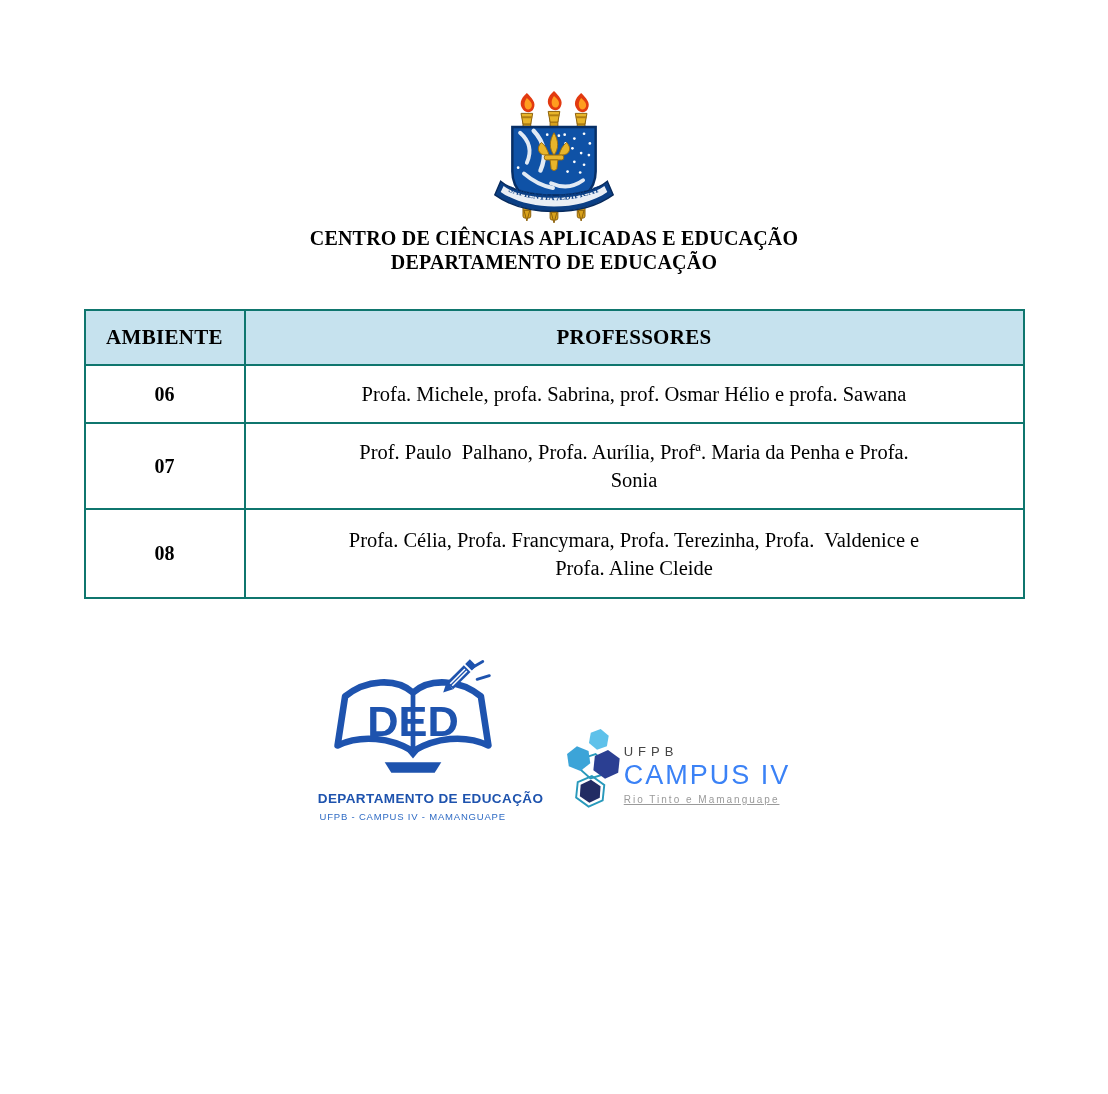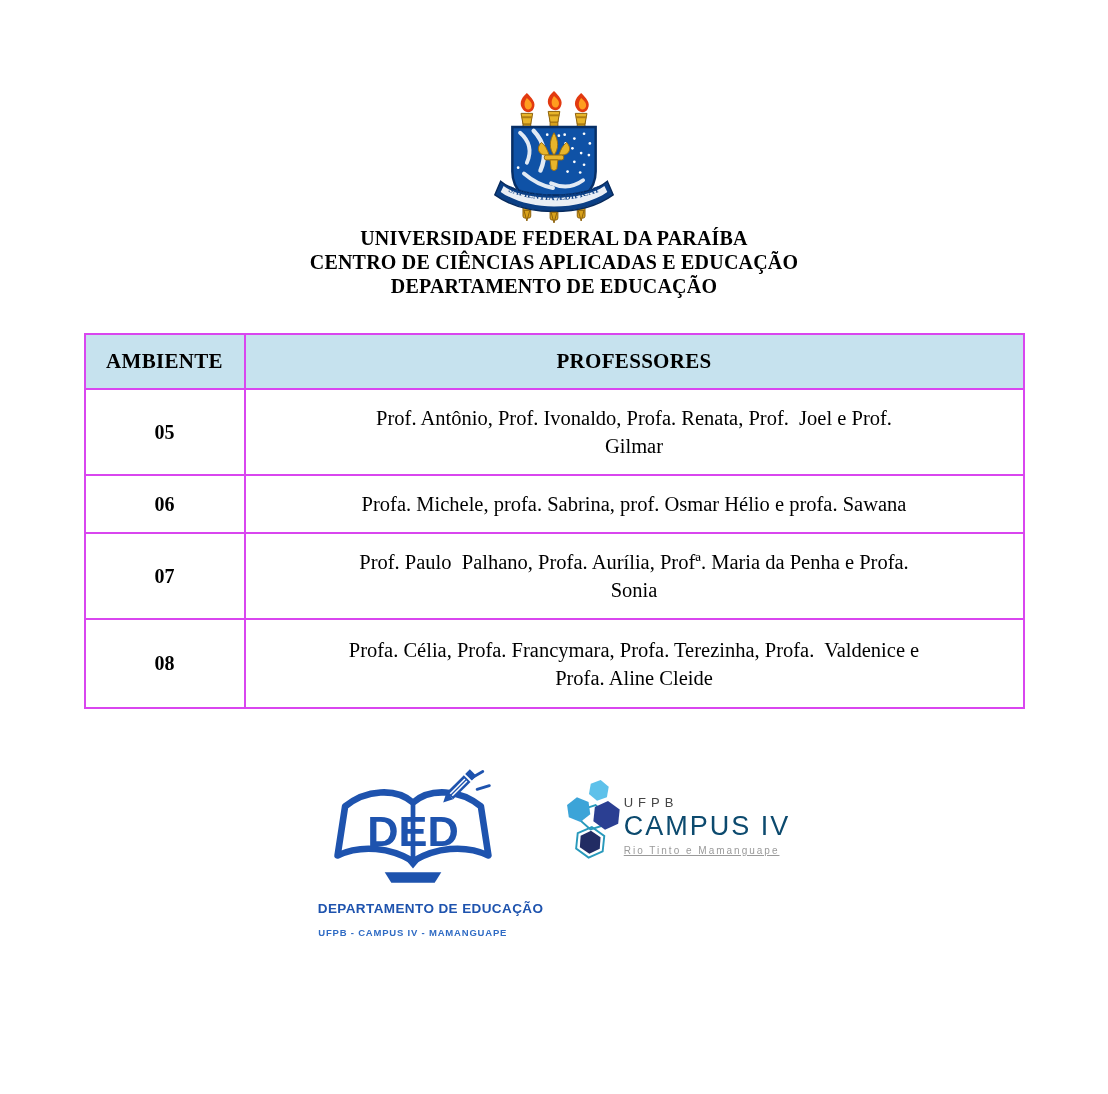--- a/index.html
+++ b/index.html
@@ -22,58 +22,58 @@
   .doc-title .title-line {
     font-weight:bold; font-size:30px; line-height:44px; letter-spacing:.6px;
   }
 
   
   table.room-table {
     margin:35px auto 0 auto; width:941px;
     border-collapse:collapse; table-layout:fixed;
   }
   .room-table th, .room-table td {
-    border:2px solid #d946ef; vertical-align:middle; padding:14px 6px;
+    border:2px solid #0f766e; vertical-align:middle; padding:14px 6px;
   }
   .room-table col.c-amb { width:160px; }
   .room-table thead th {
     background:#c6e2ee; font-size:21px; font-weight:bold; height:42px;
     letter-spacing:.3px;
   }
   .room-table td.amb {
     font-weight:bold; font-size:20px; text-align:center;
   }
   .room-table td.profs { text-align:center; font-size:20.5px; }
   .cell-line { white-space:pre-wrap; line-height:28px; }
   tr.r1 { height:86px; } tr.r2 { height:57px; }
   tr.r3 { height:62px; } tr.r4 { height:89px; }
 
   
   .footer-logos {
     margin-top:54px; display:flex; justify-content:center;
-    align-items:flex-start; gap:58px;
+    align-items:flex-end; gap:58px;
   }
   .ded-logo { width:190px; }
   .ded-text1 {
     font-family:"Liberation Sans","DejaVu Sans",sans-serif;
     font-weight:bold; color:#1e53ae; font-size:13.5px; letter-spacing:.4px;
     margin-top:2px; white-space:nowrap;
   }
   .ded-text2 {
     font-family:"Liberation Sans","DejaVu Sans",sans-serif;
-    font-weight:bold; color:#2f6bc4; font-size:9.5px; letter-spacing:.8px;
-    margin-top:11px; white-space:nowrap;
+    font-weight:normal; color:#2f6bc4; font-size:9.5px; letter-spacing:.8px;
+    margin-top:5px; white-space:nowrap;
   }
   .campus-logo {
     display:flex; align-items:center; gap:0; margin-top:14px;
     text-align:left;
   }
   .campus-text { font-family:"Liberation Sans","DejaVu Sans",sans-serif; }
   .campus-ufpb { font-size:13px; letter-spacing:5px; color:#454545; }
-  .campus-name { font-size:27px; letter-spacing:2px; color:#0c4a6e; margin-top:1px; }
+  .campus-name { font-size:27px; letter-spacing:2px; color:#3b82f6; margin-top:1px; }
   .campus-sub  { font-size:10px; letter-spacing:2px; color:#9a9a9a; margin-top:3px;text-decoration:underline; }
 </style>
 </head>
 <body>
 
 <div class="page">
 
   <div class="emblem-wrap">
     <svg width="126" height="134" viewBox="0 0 130 138" aria-hidden="true">
 
@@ -146,45 +146,37 @@
 
       <g fill="#d9a21b" stroke="#8a5f0a" stroke-width="1">
         <path d="M34,124 h6 l-3,11 z"></path>
         <path d="M62,126 h6 l-3,11 z"></path>
         <path d="M90,124 h6 l-3,11 z"></path>
       </g>
     </svg>
   </div>
 
   <div class="univ-header">
-    <div class="univ-line">UNIVERSIDADE FEDERAL DA PARAÍBA</div>
     <div class="univ-line">CENTRO DE CIÊNCIAS APLICADAS E EDUCAÇÃO</div>
     <div class="univ-line">DEPARTAMENTO DE EDUCAÇÃO</div>
   </div>
 
 
   <table class="room-table">
     <colgroup>
         <col class="c-amb">
         <col>
       </colgroup>
     <thead>
       <tr>
         <th>AMBIENTE</th>
         <th>PROFESSORES</th>
       </tr>
     </thead>
     <tbody>
-      <tr class="r1">
-        <td class="amb">05</td>
-        <td class="profs">
-          <div class="cell-line">Prof. Antônio, Prof. Ivonaldo, Profa. Renata, Prof.  Joel e Prof.</div>
-          <div class="cell-line">Gilmar</div>
-        </td>
-      </tr>
       <tr class="r2">
         <td class="amb">06</td>
         <td class="profs">
           <div class="cell-line">Profa. Michele, profa. Sabrina, prof. Osmar Hélio e profa. Sawana</div>
           <div class="cell-line"></div>
         </td>
       </tr>
       <tr class="r3">
         <td class="amb">07</td>
         <td class="profs">

